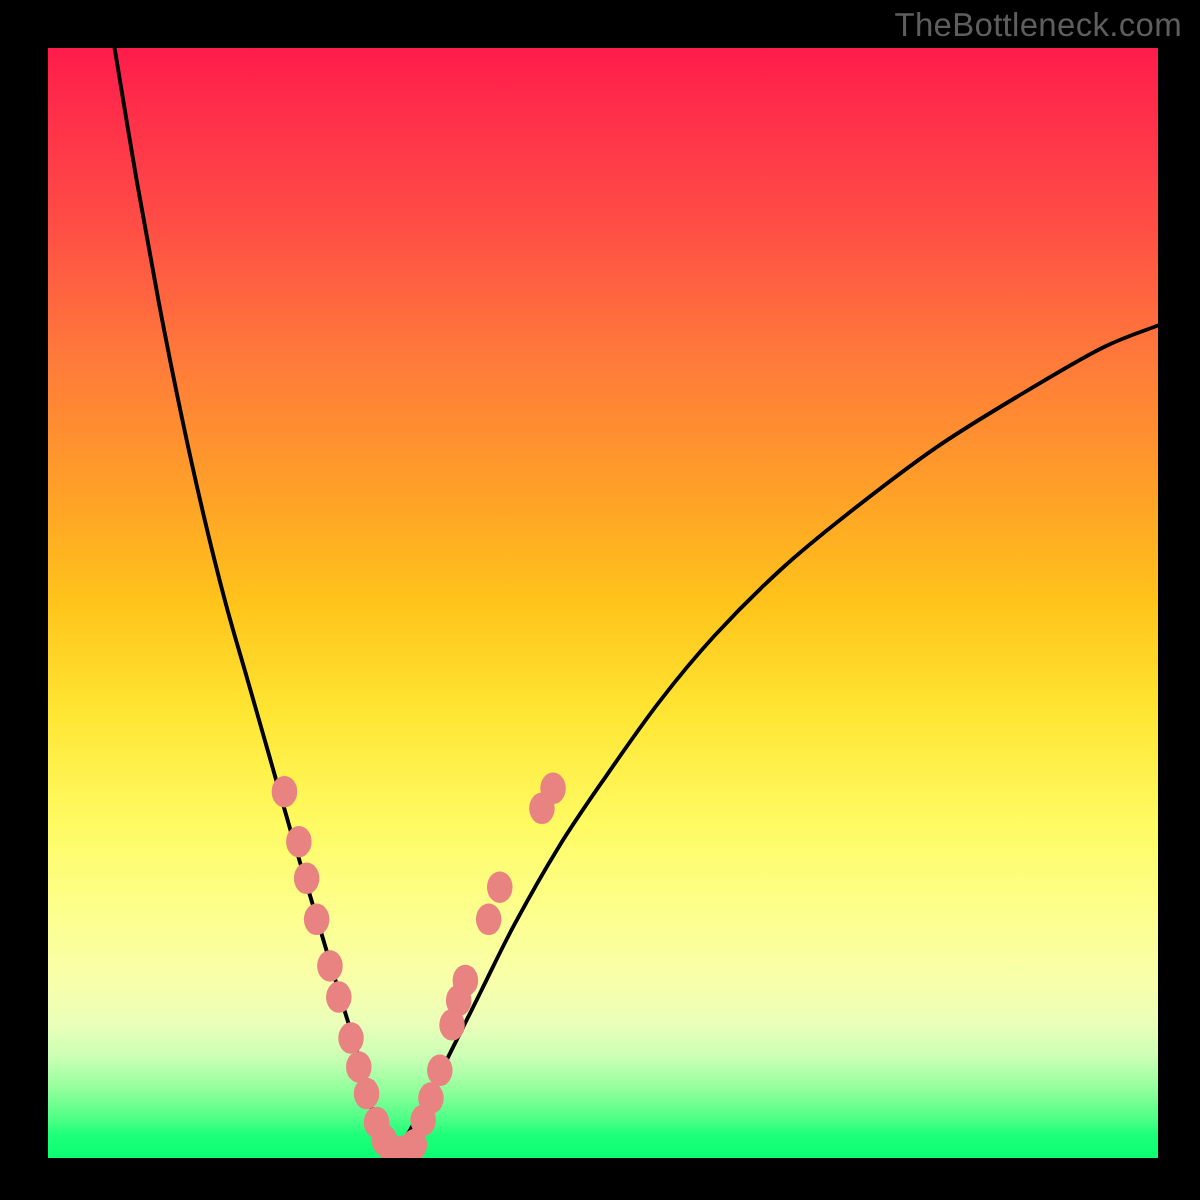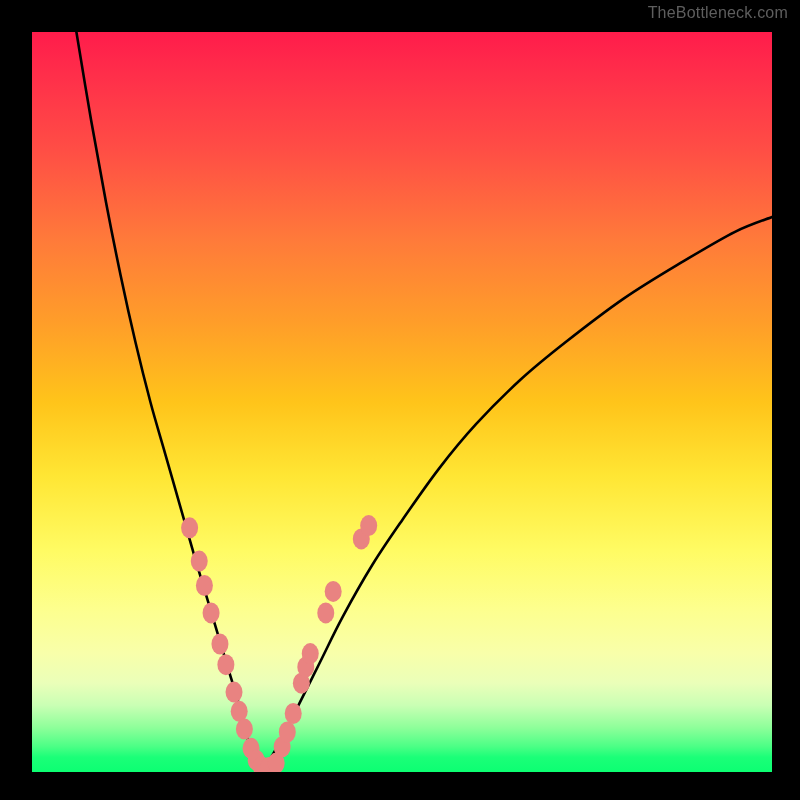--- a/index.html
+++ b/index.html
@@ -15,21 +15,21 @@
     position: relative;
     width: 800px;
     height: 800px;
     background: #000;
   }
   .watermark {
     position: absolute;
     top: 4px;
     right: 12px;
     color: #5e5e5e;
-    font-size: 16px;
+    font-size: 22px;
     font-weight: 500;
     letter-spacing: 0.2px;
     z-index: 10;
     user-select: none;
   }
   .plot {
     position: absolute;
     left: 32px;
     top: 32px;
     width: 740px;

